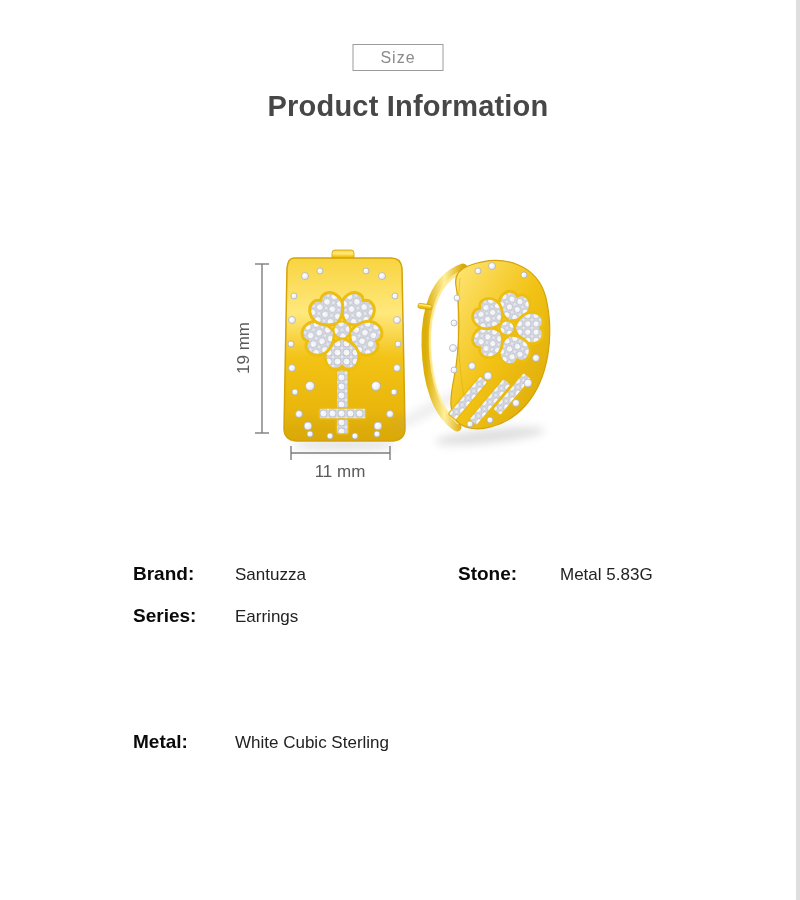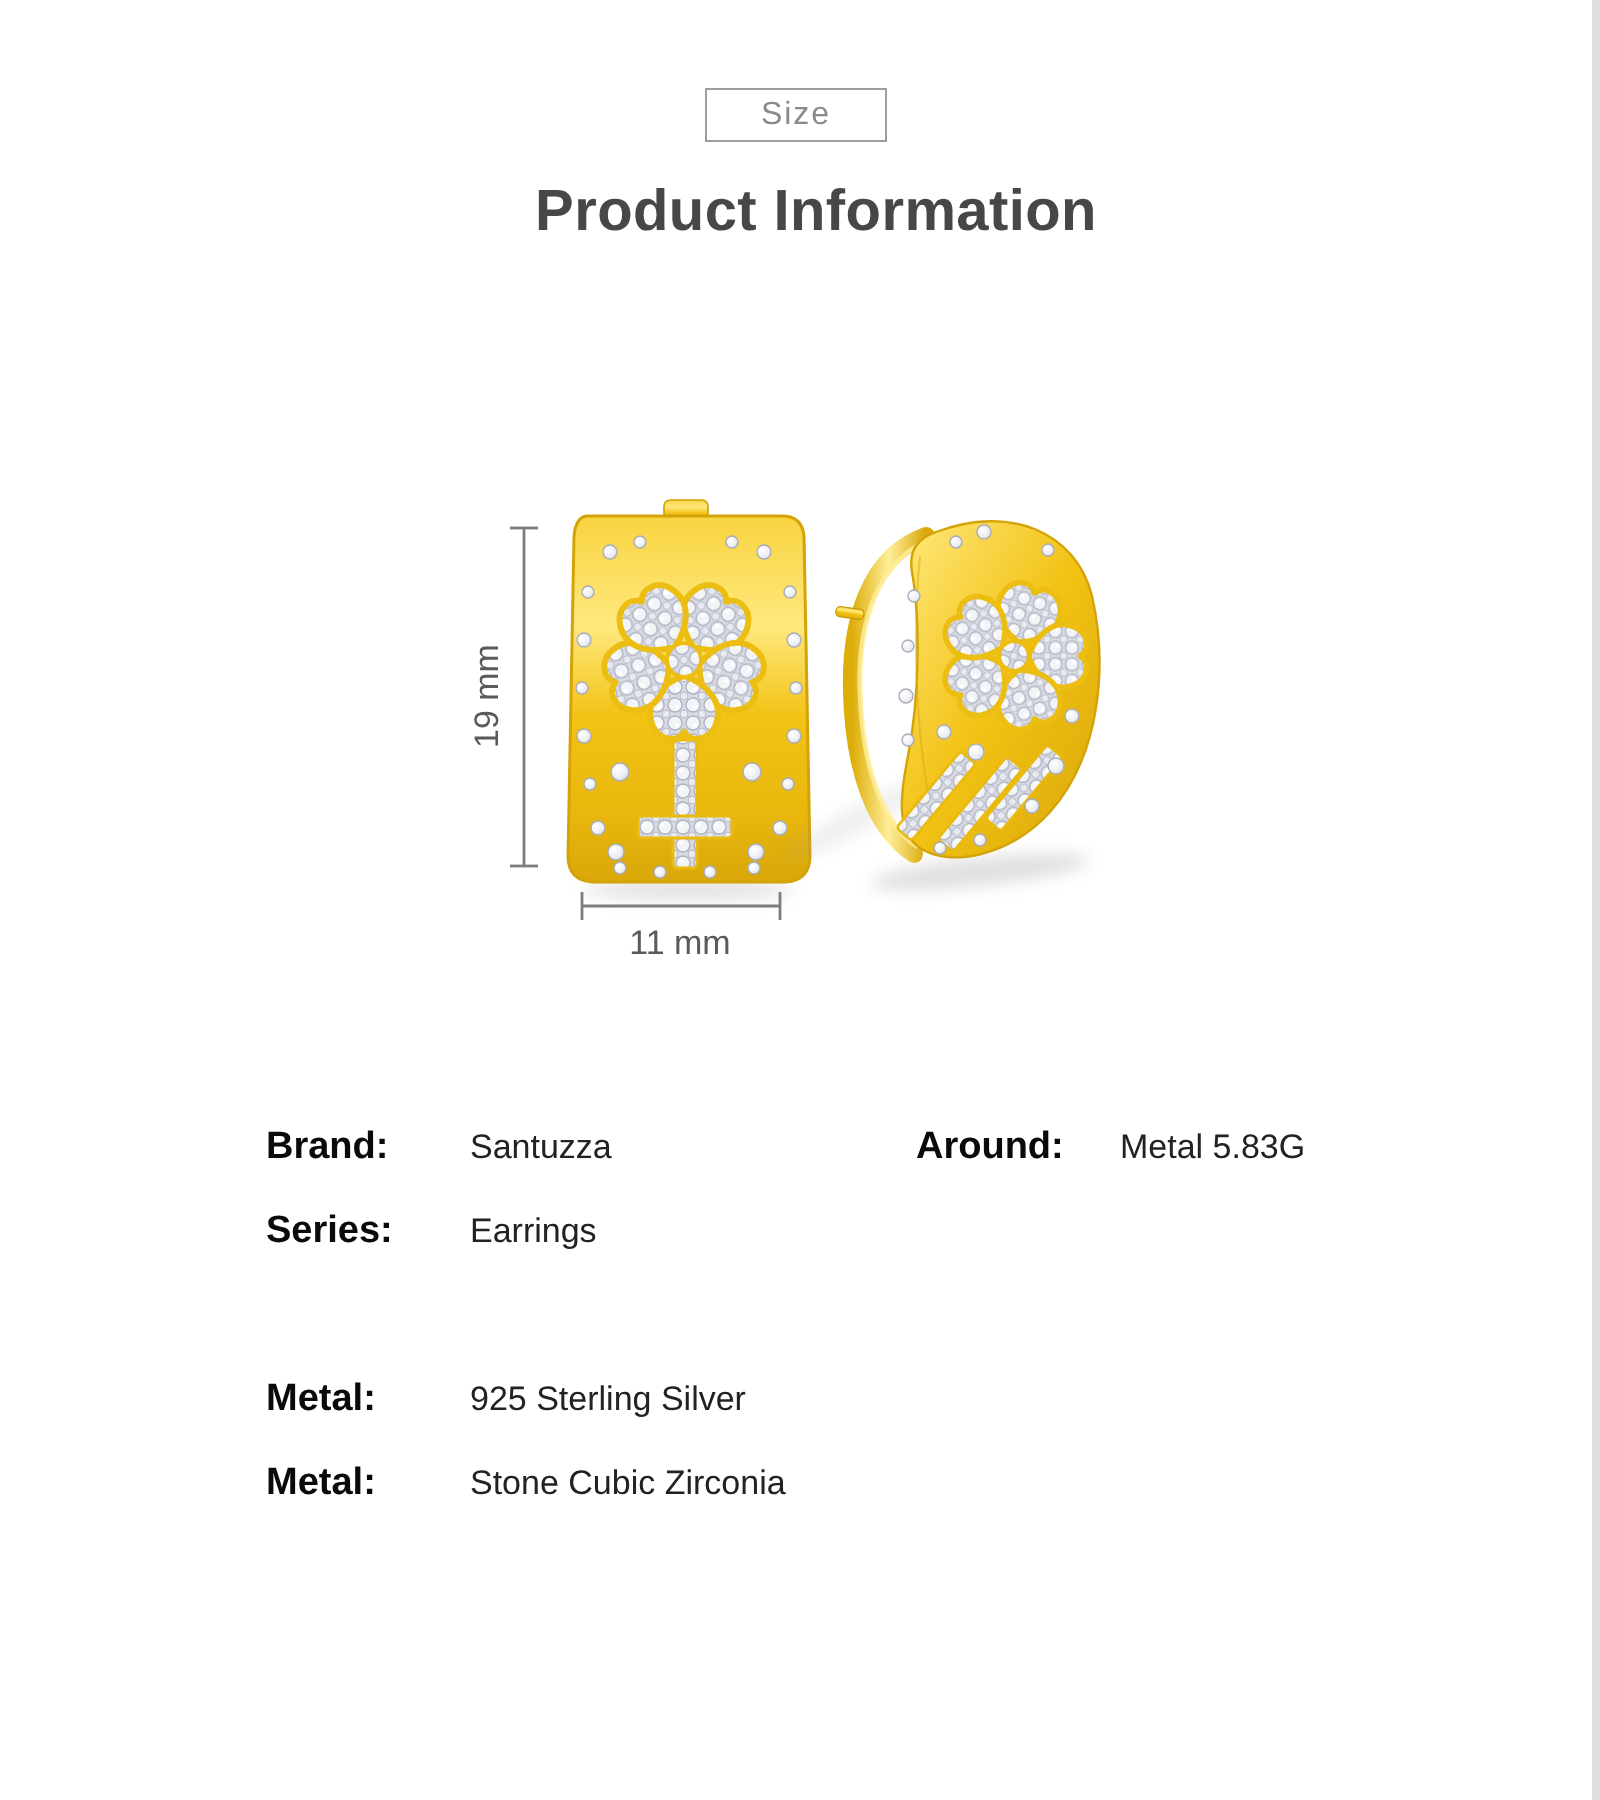--- a/index.html
+++ b/index.html
@@ -186,25 +186,22 @@
         </g>
       </svg>
     </div>
 
     <div class="spec-row" style="left:102px;top:410px;">
       <span class="spec-label">Brand:</span><span class="spec-value">Santuzza</span>
     </div>
     <div class="spec-row" style="left:102px;top:452px;">
       <span class="spec-label">Series:</span><span class="spec-value">Earrings</span>
     </div>
-    <div class="spec-row" style="left:102px;top:536px;">
-      <span class="spec-label">Metal:</span><span class="spec-value">925 Sterling Silver</span>
-    </div>
     <div class="spec-row" style="left:102px;top:578px;">
-      <span class="spec-label">Metal:</span><span class="spec-value">Stone Cubic Zirconia</span>
+      <span class="spec-label">Metal:</span><span class="spec-value">White Cubic Sterling</span>
     </div>
 
     <div class="spec-row" style="left:427px;top:410px;">
-      <span class="spec-label">Around:</span><span class="spec-value">Metal 5.83G</span>
+      <span class="spec-label">Stone:</span><span class="spec-value">Metal 5.83G</span>
     </div>
 
   </div>
 </div>
 
 </body></html>

